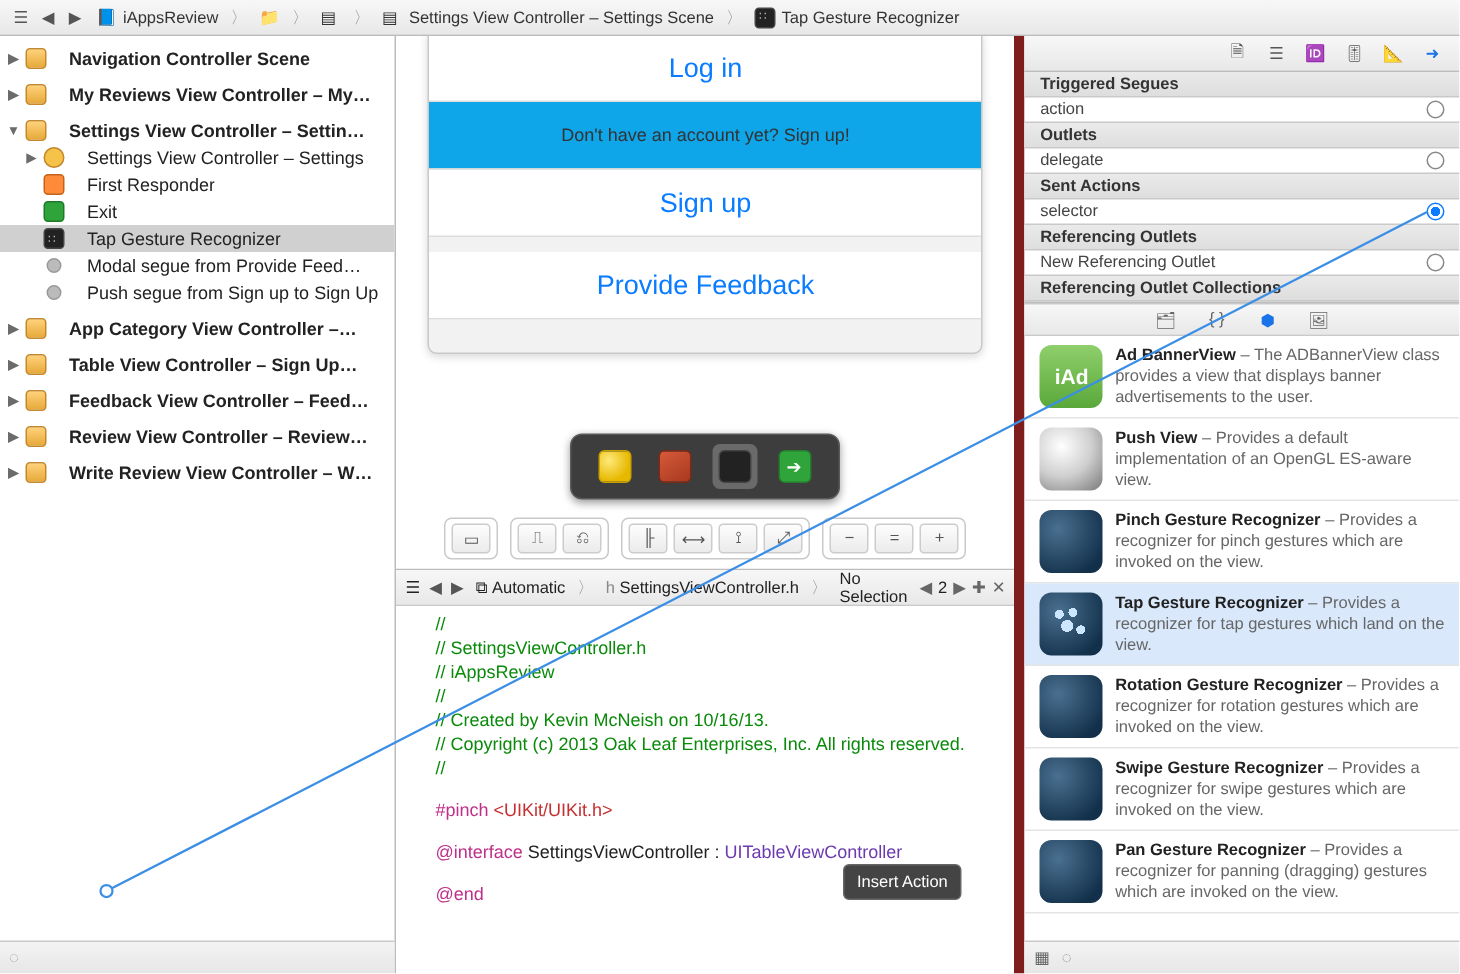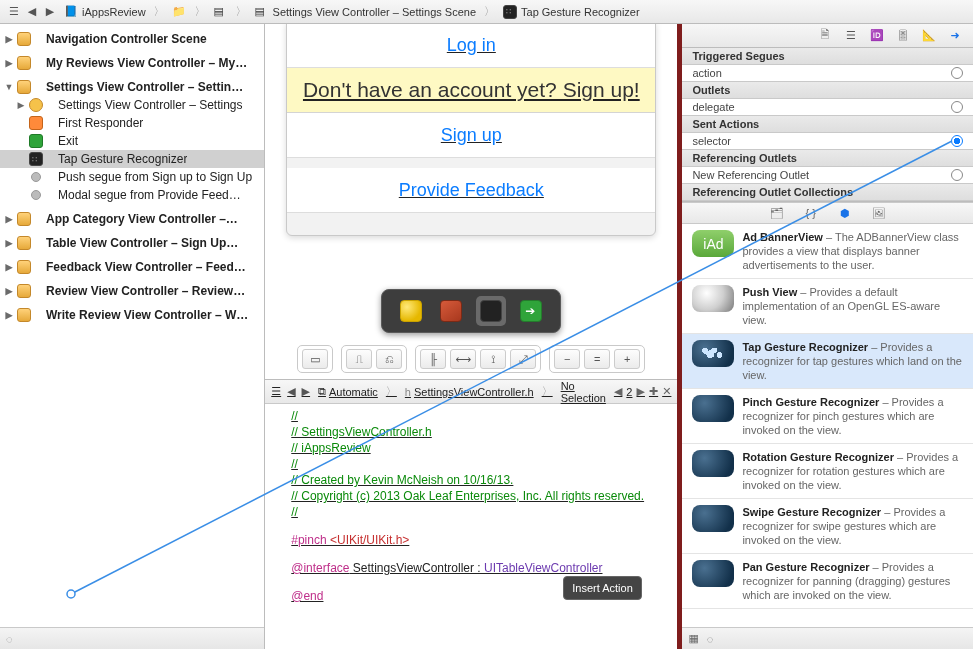--- a/index.html
+++ b/index.html
@@ -20,25 +20,25 @@
 .nav-row { display: flex; align-items: center; height: 18px; padding-left: 4px; white-space: nowrap; overflow: hidden; text-overflow: ellipsis; }
 .nav-row.selected { background: #d0d0d0; }
 .nav-row.bold { font-weight: 600; }
 .nav-row .tri { width: 10px; text-align: center; color: #6b6b6b; font-size: 9px; }
 .nav-row .ico { width: 16px; height: 16px; margin: 0 2px; display: inline-flex; align-items: center; justify-content: center; }
 .nav-row .lbl { overflow: hidden; text-overflow: ellipsis; padding-left: 12px; }
 .indent1 { padding-left: 16px; }
 .nav-footer { height: 22px; border-top: 1px solid #c9c9c9; background: linear-gradient(#f4f4f4,#e6e6e6); display: flex; align-items: center; padding: 0 6px; }
 
 
-.center { flex: 1; display: flex; flex-direction: column; border-right: 5px solid #7f1d1d; text-decoration: underline; }
+.center { flex: 1; display: flex; flex-direction: column; border-right: 7px solid #7f1d1d; }
 .ib-canvas { flex: 0 0 355px; background: #fff; display: flex; flex-direction: column; align-items: center; justify-content: flex-start; position: relative; overflow: hidden; }
 .phone-sheet { width: 370px; margin-top: -2px; background: #f2f2f2; border: 1px solid #c9c9c9; border-radius: 0 0 6px 6px; box-shadow: 0 2px 6px rgba(0,0,0,0.15); }
 .ps-row { height: 45px; display: flex; align-items: center; justify-content: center; font-size: 18px; color: #0a7cff; border-bottom: 1px solid #ddd; background: #fff; }
-.ps-row.gray { background: #fef9c3; color: #333; font-size: 21px; border-color: #d4d4d4; }
+.ps-row.gray { background: #0ea5e9; color: #333; font-size: 12px; border-color: #d4d4d4; }
 .ps-spacer { height: 10px; background: #f2f2f2; }
 .phone-sheet .pad { height: 22px; }
 
 .ib-dock { position: absolute; bottom: 46px; left: 50%; transform: translateX(-50%); display: flex; gap: 10px; background: #3d3d3d; padding: 6px 14px; border-radius: 8px; border: 1px solid #5a5a5a; box-shadow: 0 2px 6px rgba(0,0,0,.4); }
 .ib-dock .dock-ico { width: 30px; height: 30px; border-radius: 5px; display: flex; align-items: center; justify-content: center; }
 .dock-ico.sel { background: #6a6a6a; }
 .dock-ico span { width: 22px; height: 22px; border-radius: 4px; display: inline-block; }
 .di-yellow { background: radial-gradient(circle at 30% 30%, #ffe97a, #e6b800 70%); border: 1px solid #c9a200; }
 .di-red { background: linear-gradient(145deg,#d65a3a,#a8381e); border: 1px solid #7a2a16; }
 .di-dark { background: #222; border: 1px solid #444; box-shadow: inset 0 0 0 3px #222; }
@@ -77,21 +77,21 @@
 .conn-row .port { margin-left: auto; width: 12px; height: 12px; border: 1.5px solid #888; border-radius: 50%; background: #fff; }
 .conn-row .port.linked { border-color: #0a7cff; background: radial-gradient(circle,#0a7cff 45%,#fff 46%); }
 
 .lib-tabs { height: 22px; border-top: 1px solid #c9c9c9; border-bottom: 1px solid #c9c9c9; background: linear-gradient(#f7f7f7,#e8e8e8); display: flex; align-items: center; justify-content: center; gap: 18px; }
 .lib-tabs .lt { width: 16px; height: 16px; display: inline-flex; align-items: center; justify-content: center; color: #666; }
 .lib-tabs .lt.active { color: #1a73e8; }
 
 .lib-list { flex: 1; overflow: hidden; }
 .lib-item { display: flex; gap: 8px; padding: 6px 10px; border-bottom: 1px solid #e4e4e4; }
 .lib-item.selected { background: #d9e8fb; }
-.lib-ico { width: 42px; height: 27px; border-radius: 8px; flex-shrink: 0; display: flex; align-items: center; justify-content: center; font-weight: normal; color: #fff; font-size: 14px; }
+.lib-ico { width: 42px; height: 42px; border-radius: 8px; flex-shrink: 0; display: flex; align-items: center; justify-content: center; font-weight: bold; color: #fff; font-size: 14px; }
 .lib-txt { font-size: 11px; color: #333; line-height: 14px; }
 .lib-txt .title { font-weight: 600; color: #222; }
 .lib-txt .desc { color: #666; }
 
 .lib-iad { background: linear-gradient(#8fcf6b,#5aa83a); font-family: Helvetica; }
 .lib-gl { background: radial-gradient(circle at 35% 30%, #fff, #cfcfcf 50%, #8a8a8a 90%); }
 .lib-gest { background: radial-gradient(circle at 30% 30%, #4a7090, #12304a 80%); position: relative; }
 .lib-gest.tap::after { content: ""; position: absolute; inset: 8px; background:
   radial-gradient(circle at 20% 25%, #cde6ff 0 3px, transparent 3px),
   radial-gradient(circle at 55% 20%, #cde6ff 0 3px, transparent 3px),
@@ -198,28 +198,28 @@
           <span class="ico">
             <span class="sq sq-tap"></span>
           </span>
           <span class="lbl">Tap Gesture Recognizer</span>
         </div>
         <div class="nav-row indent1">
           <span class="tri"></span>
           <span class="ico">
             <span class="sq sq-seg"></span>
           </span>
-          <span class="lbl">Push segue from Sign up to Sign Up</span>
+          <span class="lbl">Modal segue from Provide Feed…</span>
         </div>
         <div class="nav-row indent1">
           <span class="tri"></span>
           <span class="ico">
             <span class="sq sq-seg"></span>
           </span>
-          <span class="lbl">Modal segue from Provide Feed…</span>
+          <span class="lbl">Push segue from Sign up to Sign Up</span>
         </div>
         <div style="height: 6px;"></div>
         <div class="nav-row indent0 bold">
           <span class="tri">▶</span>
           <span class="ico">
             <span class="sq sq-scene"></span>
           </span>
           <span class="lbl">App Category View Controller –…</span>
         </div>
         <div style="height: 6px;"></div>
@@ -405,27 +405,27 @@
 
     <div class="lib-list" id="libList">
         <div class="lib-item">
           <div class="lib-ico lib-iad">iAd</div>
           <div class="lib-txt"><span class="title">Ad BannerView</span><span class="desc"> – The ADBannerView class provides a view that displays banner advertisements to the user.</span></div>
         </div>
         <div class="lib-item">
           <div class="lib-ico lib-gl"></div>
           <div class="lib-txt"><span class="title">Push View</span><span class="desc"> – Provides a default implementation of an OpenGL ES-aware view.</span></div>
         </div>
+        <div class="lib-item">
+          <div class="lib-ico lib-gest"></div>
+          <div class="lib-txt"><span class="title">Pinch Gesture Recognizer</span><span class="desc"> – Provides a recognizer for pinch gestures which are invoked on the view.</span></div>
+        </div>
         <div class="lib-item selected">
           <div class="lib-ico lib-gest tap"></div>
           <div class="lib-txt"><span class="title">Tap Gesture Recognizer</span><span class="desc"> – Provides a recognizer for tap gestures which land on the view.</span></div>
-        </div>
-        <div class="lib-item">
-          <div class="lib-ico lib-gest"></div>
-          <div class="lib-txt"><span class="title">Pinch Gesture Recognizer</span><span class="desc"> – Provides a recognizer for pinch gestures which are invoked on the view.</span></div>
         </div>
         <div class="lib-item">
           <div class="lib-ico lib-gest"></div>
           <div class="lib-txt"><span class="title">Rotation Gesture Recognizer</span><span class="desc"> – Provides a recognizer for rotation gestures which are invoked on the view.</span></div>
         </div>
         <div class="lib-item">
           <div class="lib-ico lib-gest"></div>
           <div class="lib-txt"><span class="title">Swipe Gesture Recognizer</span><span class="desc"> – Provides a recognizer for swipe gestures which are invoked on the view.</span></div>
         </div>
         <div class="lib-item">

